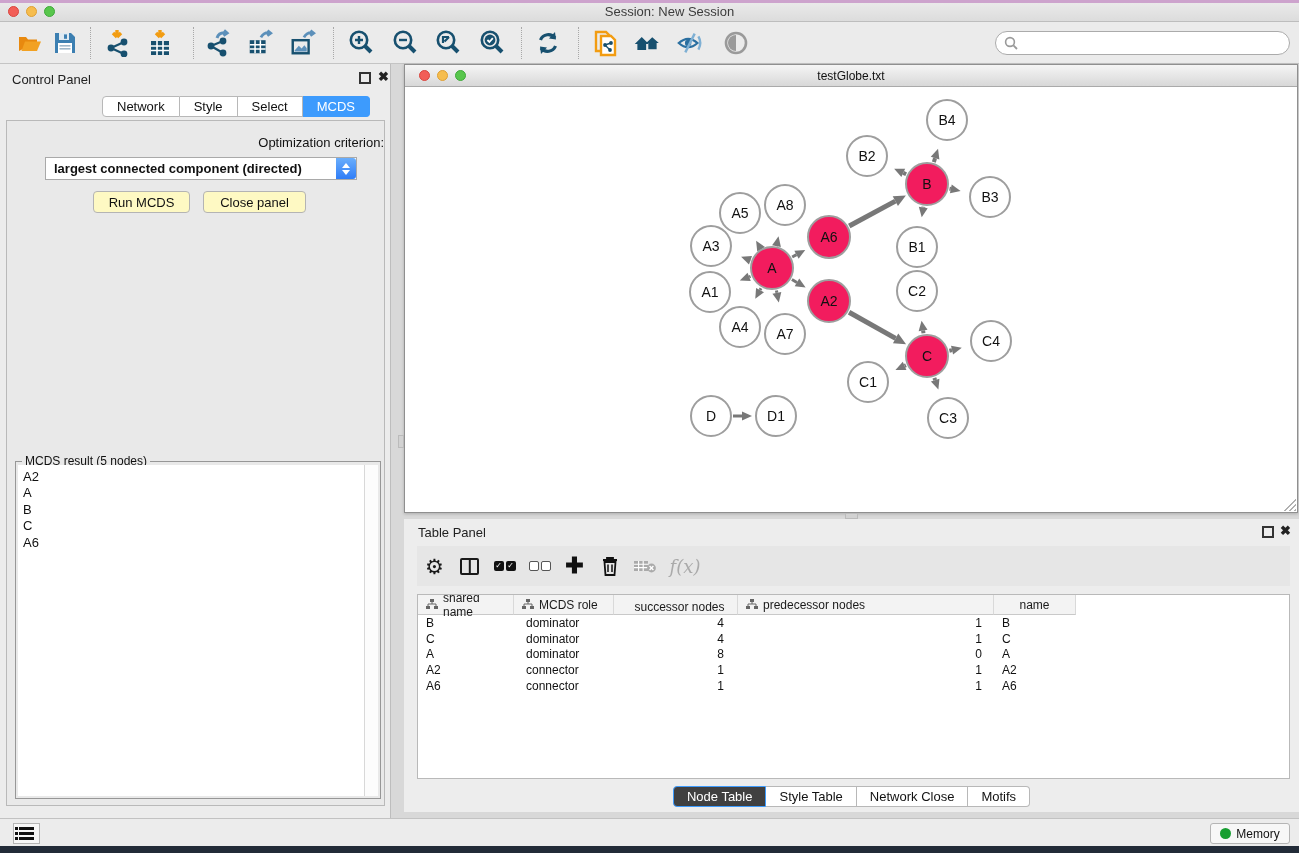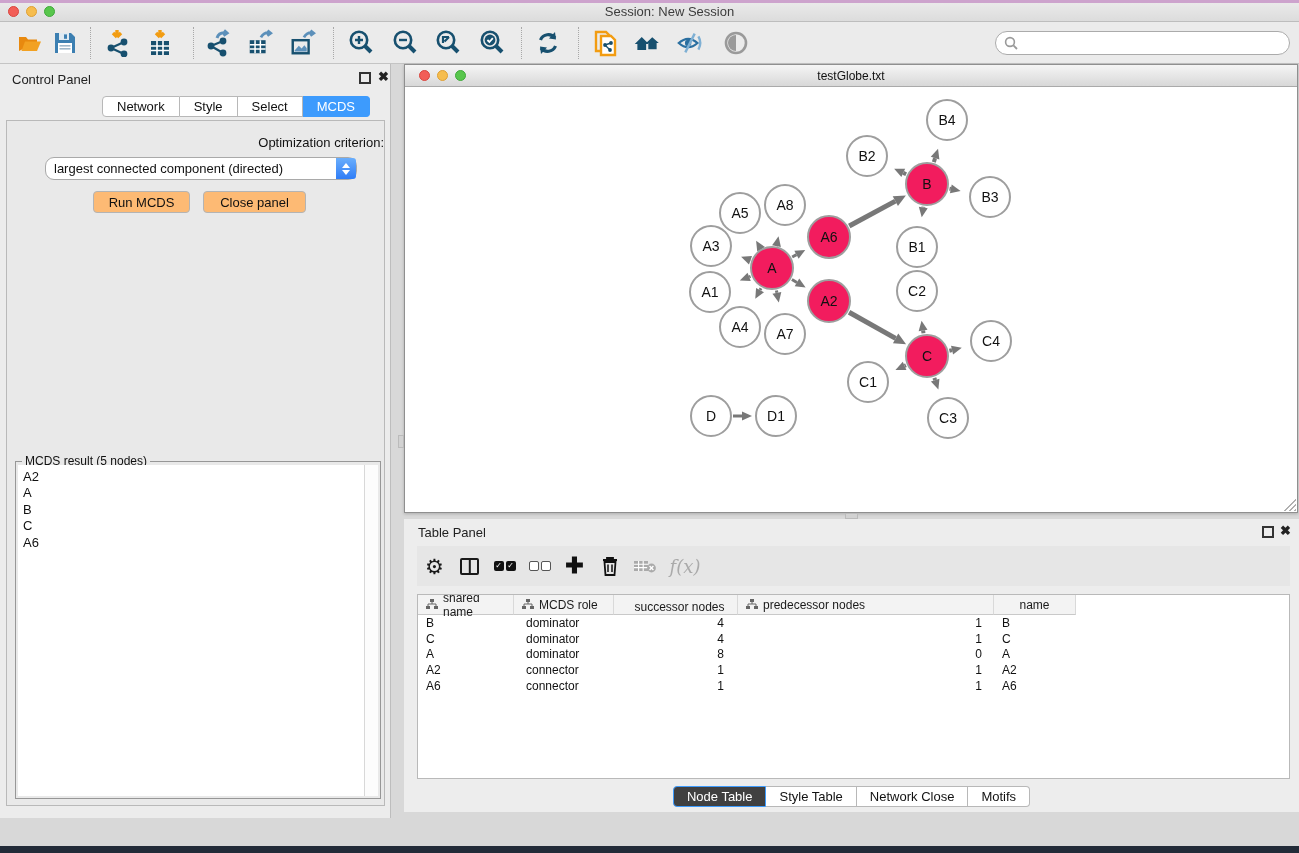--- a/index.html
+++ b/index.html
@@ -41,28 +41,28 @@
   .cp-tabs { position:absolute; left:78px; top:32px; height:21px; display:flex;margin-left:24px; }
   .cp-tab { height:21px; padding:0 14px; font-size:13px; color:#111; background:#fff;
     border:1px solid #b8b8b8; border-left:none; display:flex; align-items:center; cursor:pointer; }
   .cp-tab:first-child { border-left:1px solid #b8b8b8; border-radius:4px 0 0 4px; }
   .cp-tab:last-child { border-radius:0 4px 4px 0; }
   .cp-tab.selected { background:#3d9bfd; border-color:#3d9bfd; color:#fff; }
   .cp-body { position:absolute; left:6px; top:56px; width:379px; height:686px;
     background:#e9e9e9; border:1px solid #b9b9b9; }
   .opt-label { position:absolute; left:0; top:14px; width:100%; text-align:right; font-size:13px; color:#111; }
   .dropdown { position:absolute; left:38px; top:36px; width:312px; height:23px; background:#fff;
-    border:1px solid #a9a9a9; border-radius:9px; display:flex; align-items:center; cursor:pointer; }
+    border:1px solid #a9a9a9; border-radius:0; display:flex; align-items:center; cursor:pointer;font-weight:bold; }
   .dropdown .dd-text { flex:1; font-size:13px; color:#111; padding-left:8px; white-space:nowrap; overflow:hidden; }
   .dd-stepper { width:20px; height:21px; border-radius:0 3px 3px 0;
     background:linear-gradient(#6aaefc,#2f7df7); display:flex; flex-direction:column; align-items:center; justify-content:center; gap:2px; }
   .dd-stepper span { width:0; height:0; border-left:4px solid transparent; border-right:4px solid transparent; }
   .dd-up { border-bottom:5px solid #fff; }
   .dd-down { border-top:5px solid #fff; }
-  .cp-btn { position:absolute; top:70px; height:22px; background:#fdba74; border:1px solid #b4b4b4;
+  .cp-btn { position:absolute; top:70px; height:22px; background:#fef9c3; border:1px solid #b4b4b4;
     border-radius:4px; font-size:13px; color:#111; cursor:pointer; font-family:"Liberation Sans",sans-serif; }
   .groupbox { position:absolute; left:8px; top:340px; width:366px; height:338px; border:1px solid #979797; }
   .groupbox-legend { position:absolute; left:6px; top:-8px; background:#e9e9e9; padding:0 3px; font-size:12px; color:#111; }
   .groupbox-inner { position:absolute; left:2px; top:3px; right:2px; bottom:2px; background:#fff; }
   .mcds-list { position:absolute; left:0; top:0; right:14px; bottom:0; padding:4px 0 0 5px; overflow:hidden; }
   .mcds-item { font-size:13px; color:#111; line-height:16.4px; cursor:default; }
   .mcds-scroll { position:absolute; right:0; top:0; bottom:0; width:14px; background:#fcfcfc; border-left:1px solid #d8d8d8; }
 
   
   .net-window { position:absolute; left:404px; top:0; width:894px; height:449px;
@@ -572,14 +572,25 @@
       <div class="tp-tabs" id="tp-tabs">
           <div class="tp-tab selected">Node Table</div>
           <div class="tp-tab">Style Table</div>
           <div class="tp-tab">Network Close</div>
           <div class="tp-tab">Motifs</div>
         </div>
     </div>
 
   </div>
 
+  <div class="statusbar">
+    <div class="list-btn">
+        <i></i>
+        <i></i>
+        <i></i>
+      </div>
+    <div class="memory-btn">
+      <span class="memory-dot"></span>
+      <span>Memory</span>
+    </div>
+  </div>
   <div class="bottom-strip"></div>
 </div>
 
 </body></html>

